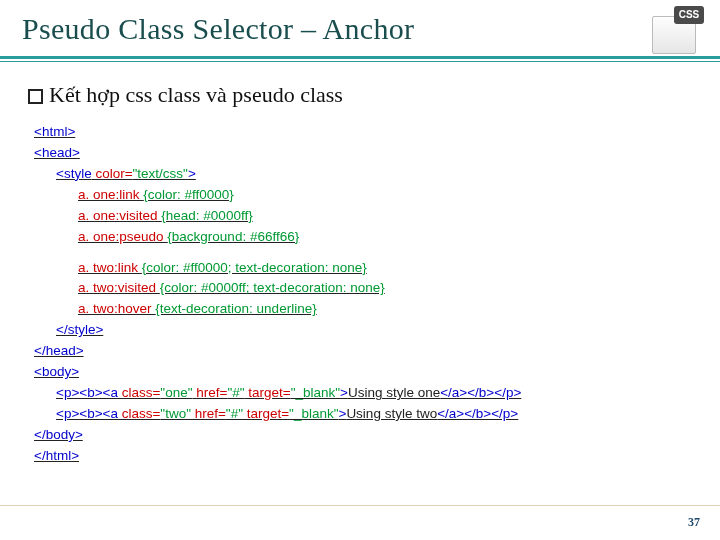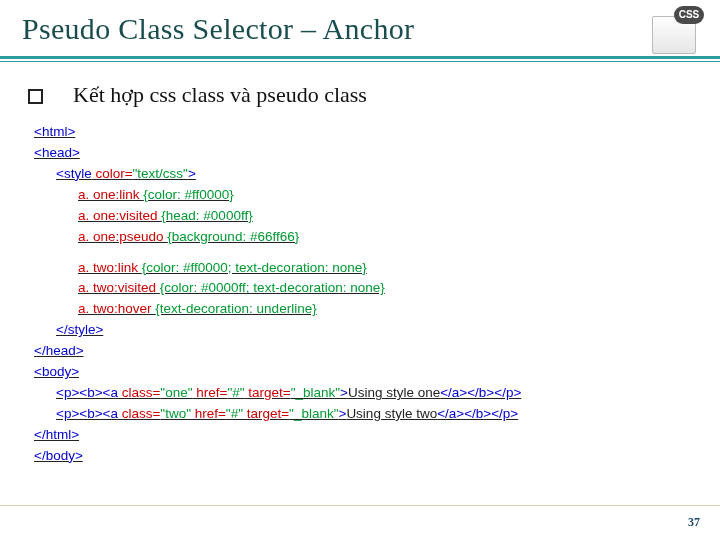--- a/index.html
+++ b/index.html
@@ -50,21 +50,21 @@
     width: 54px;
     height: 48px;
   }
   .css-icon .badge {
     position: absolute;
     top: 0;
     right: 0;
     width: 30px;
     height: 18px;
     background: #4a4a4a;
-    border-radius: 9px;
+    border-radius: 3px;
     color: #fff;
     font-family: Arial, sans-serif;
     font-size: 10px;
     font-weight: bold;
     text-align: center;
     line-height: 18px;
   }
   .css-icon .doc {
     position: absolute;
     top: 10px;
@@ -87,21 +87,20 @@
     width: 15px;
     height: 15px;
     border: 2px solid #222;
     box-sizing: border-box;
     display: inline-block;
     margin-top: 2px;
   }
   .bullet-text {
     font-size: 22px;
     color: #111;
-    margin-left: 24px;
   }
   .codebox {
     position: absolute;
     top: 122px;
     left: 34px;
     width: 652px;
     font-family: Verdana, Arial, sans-serif;
     font-size: 13.5px;
     line-height: 1.55;
     color: #222;
@@ -176,20 +175,20 @@
     <div><span class="blue">&lt;/head&gt;</span></div>
     <div><span class="blue">&lt;body&gt;</span></div>
 
     <div class="ind1">
       <span class="blue">&lt;p&gt;&lt;b&gt;&lt;a</span><span class="red"> class=</span><span class="green">"one"</span><span class="red"> href=</span><span class="green">"#"</span><span class="red"> target=</span><span class="green">"_blank"</span><span class="blue">&gt;</span><span class="black">Using style one</span><span class="blue">&lt;/a&gt;&lt;/b&gt;&lt;/p&gt;</span>
     </div>
     <div class="ind1">
       <span class="blue">&lt;p&gt;&lt;b&gt;&lt;a</span><span class="red"> class=</span><span class="green">"two"</span><span class="red"> href=</span><span class="green">"#"</span><span class="red"> target=</span><span class="green">"_blank"</span><span class="blue">&gt;</span><span class="black">Using style two</span><span class="blue">&lt;/a&gt;&lt;/b&gt;&lt;/p&gt;</span>
     </div>
 
+    <div><span class="blue">&lt;/body&gt;</span></div>
     <div><span class="blue">&lt;/html&gt;</span></div>
-    <div><span class="blue">&lt;/body&gt;</span></div>
   </div>
 
   <div class="bottom-line"></div>
   <div class="pagenum">37</div>
 
 </div>
 
 </body></html>

